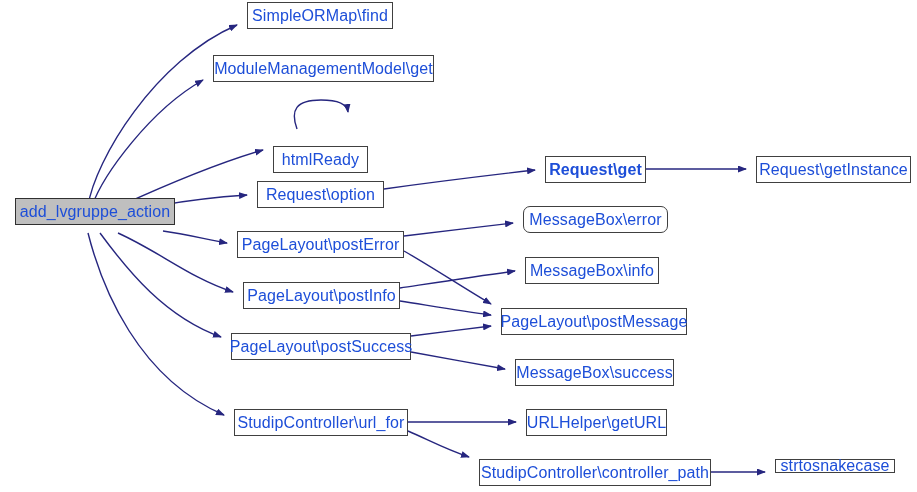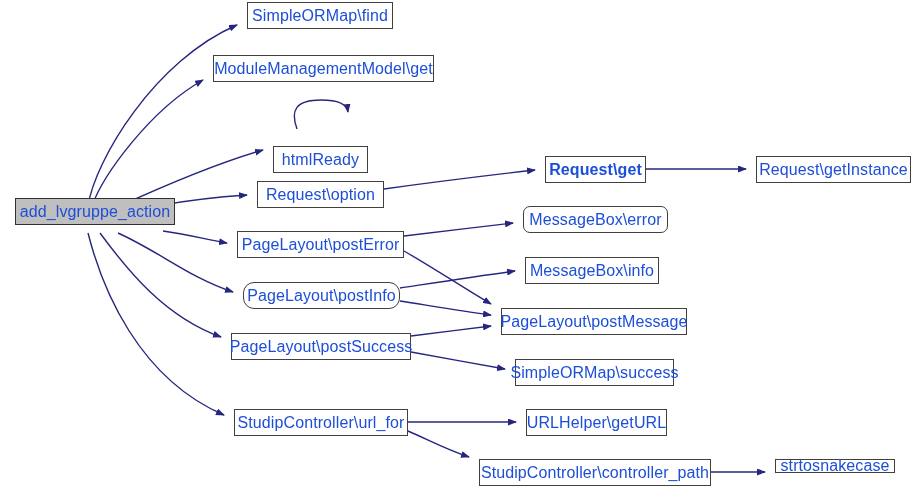--- a/index.html
+++ b/index.html
@@ -91,21 +91,21 @@
       </div>
       <div class="node" style="left: 273px; top: 146px; width: 95px; height: 27px;">
         <span class="node-label">htmlReady</span>
       </div>
       <div class="node" style="left: 257px; top: 181px; width: 127px; height: 27px;">
         <span class="node-label">Request\option</span>
       </div>
       <div class="node" style="left: 237px; top: 231px; width: 167px; height: 27px;">
         <span class="node-label">PageLayout\postError</span>
       </div>
-      <div class="node" style="left: 243px; top: 282px; width: 157px; height: 27px; border-radius: 11px;">
+      <div class="node" style="left: 243px; top: 282px; width: 157px; height: 27px;">
         <span class="node-label">PageLayout\postInfo</span>
       </div>
       <div class="node" style="left: 231px; top: 333px; width: 180px; height: 27px;">
         <span class="node-label">PageLayout\postSuccess</span>
       </div>
       <div class="node" style="left: 234px; top: 409px; width: 174px; height: 27px;">
         <span class="node-label">StudipController\url_for</span>
       </div>
       <div class="node" style="left: 545px; top: 156px; width: 101px; height: 27px; font-weight: bold;">
         <span class="node-label">Request\get</span>
@@ -113,21 +113,21 @@
       <div class="node" style="left: 523px; top: 206px; width: 145px; height: 27px; border-radius: 7px;">
         <span class="node-label">MessageBox\error</span>
       </div>
       <div class="node" style="left: 525px; top: 257px; width: 134px; height: 27px;">
         <span class="node-label">MessageBox\info</span>
       </div>
       <div class="node" style="left: 501px; top: 308px; width: 186px; height: 27px;">
         <span class="node-label">PageLayout\postMessage</span>
       </div>
       <div class="node" style="left: 515px; top: 359px; width: 159px; height: 27px;">
-        <span class="node-label">SimpleORMap\success</span>
+        <span class="node-label">MessageBox\success</span>
       </div>
       <div class="node" style="left: 526px; top: 409px; width: 141px; height: 27px;">
         <span class="node-label">URLHelper\getURL</span>
       </div>
       <div class="node" style="left: 479px; top: 459px; width: 232px; height: 27px;">
         <span class="node-label">StudipController\controller_path</span>
       </div>
       <div class="node" style="left: 756px; top: 156px; width: 155px; height: 27px;">
         <span class="node-label">Request\getInstance</span>
       </div>

